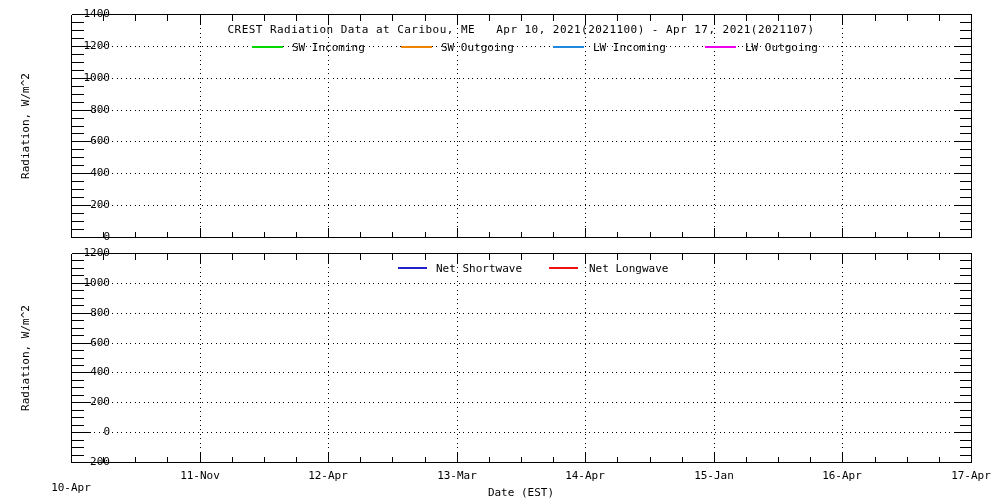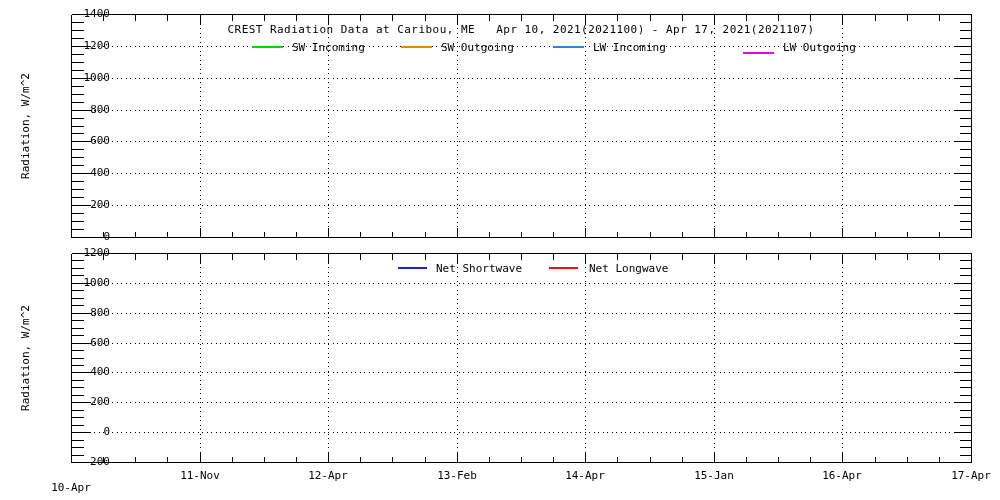--- a/index.html
+++ b/index.html
@@ -270,34 +270,35 @@
         <line x1="907" y1="456" x2="907" y2="462" stroke="#000" stroke-width="1"></line>
         <line x1="939" y1="253" x2="939" y2="259" stroke="#000" stroke-width="1"></line>
         <line x1="939" y1="456" x2="939" y2="462" stroke="#000" stroke-width="1"></line>
       </g>
     </svg>
 
   <div class="title">CREST Radiation Data at Caribou, ME   Apr 10, 2021(2021100) - Apr 17, 2021(2021107)</div>
 
   <div class="ylab" style="left:25px;top:126px;">Radiation, W/m^2</div>
   <div class="ylab" style="left:25px;top:358px;">Radiation, W/m^2</div>
+  <div class="xlab">Date (EST)</div>
 
   <div class="leg-item" style="left:252px;top:40px;">
     <span class="legline" style="background: rgb(0, 216, 0);"></span>
     <span>SW Incoming</span>
   </div>
   <div class="leg-item" style="left:401px;top:40px;">
     <span class="legline" style="background: rgb(238, 133, 0);"></span>
     <span>SW Outgoing</span>
   </div>
   <div class="leg-item" style="left:553px;top:40px;">
     <span class="legline" style="background: rgb(34, 136, 221);"></span>
     <span>LW Incoming</span>
   </div>
-  <div class="leg-item" style="left:743px;top:40px;align-items:flex-end;">
+  <div class="leg-item" style="left:705px;top:40px;">
     <span class="legline" style="background: rgb(238, 0, 238);"></span>
     <span>LW Outgoing</span>
   </div>
 
   <div class="leg-item" style="left:398px;top:261px;">
     <span class="legline short" style="background: rgb(34, 34, 204);"></span>
     <span>Net Shortwave</span>
   </div>
   <div class="leg-item" style="left:549px;top:261px;gap:11px;">
     <span class="legline short" style="background: rgb(238, 17, 17);"></span>
@@ -317,19 +318,19 @@
       <div class="ytick" style="top: 425px;">0</div>
       <div class="ytick" style="top: 395px;">200</div>
       <div class="ytick" style="top: 365px;">400</div>
       <div class="ytick" style="top: 336px;">600</div>
       <div class="ytick" style="top: 306px;">800</div>
       <div class="ytick" style="top: 276px;">1000</div>
       <div class="ytick" style="top: 246px;">1200</div>
       <div class="xtick" style="left: 28px; top: 469px; margin-top: 12px;">10-Apr</div>
       <div class="xtick" style="left: 157px; top: 469px;">11-Nov</div>
       <div class="xtick" style="left: 285px; top: 469px;">12-Apr</div>
-      <div class="xtick" style="left: 414px; top: 469px;">13-Feb</div>
+      <div class="xtick" style="left: 414px; top: 469px;">13-Mar</div>
       <div class="xtick" style="left: 542px; top: 469px;">14-Apr</div>
       <div class="xtick" style="left: 671px; top: 469px;">15-Jan</div>
       <div class="xtick" style="left: 799px; top: 469px;">16-Apr</div>
       <div class="xtick" style="left: 928px; top: 469px;">17-Apr</div>
     </div>
 </div>
 
 </body></html>

